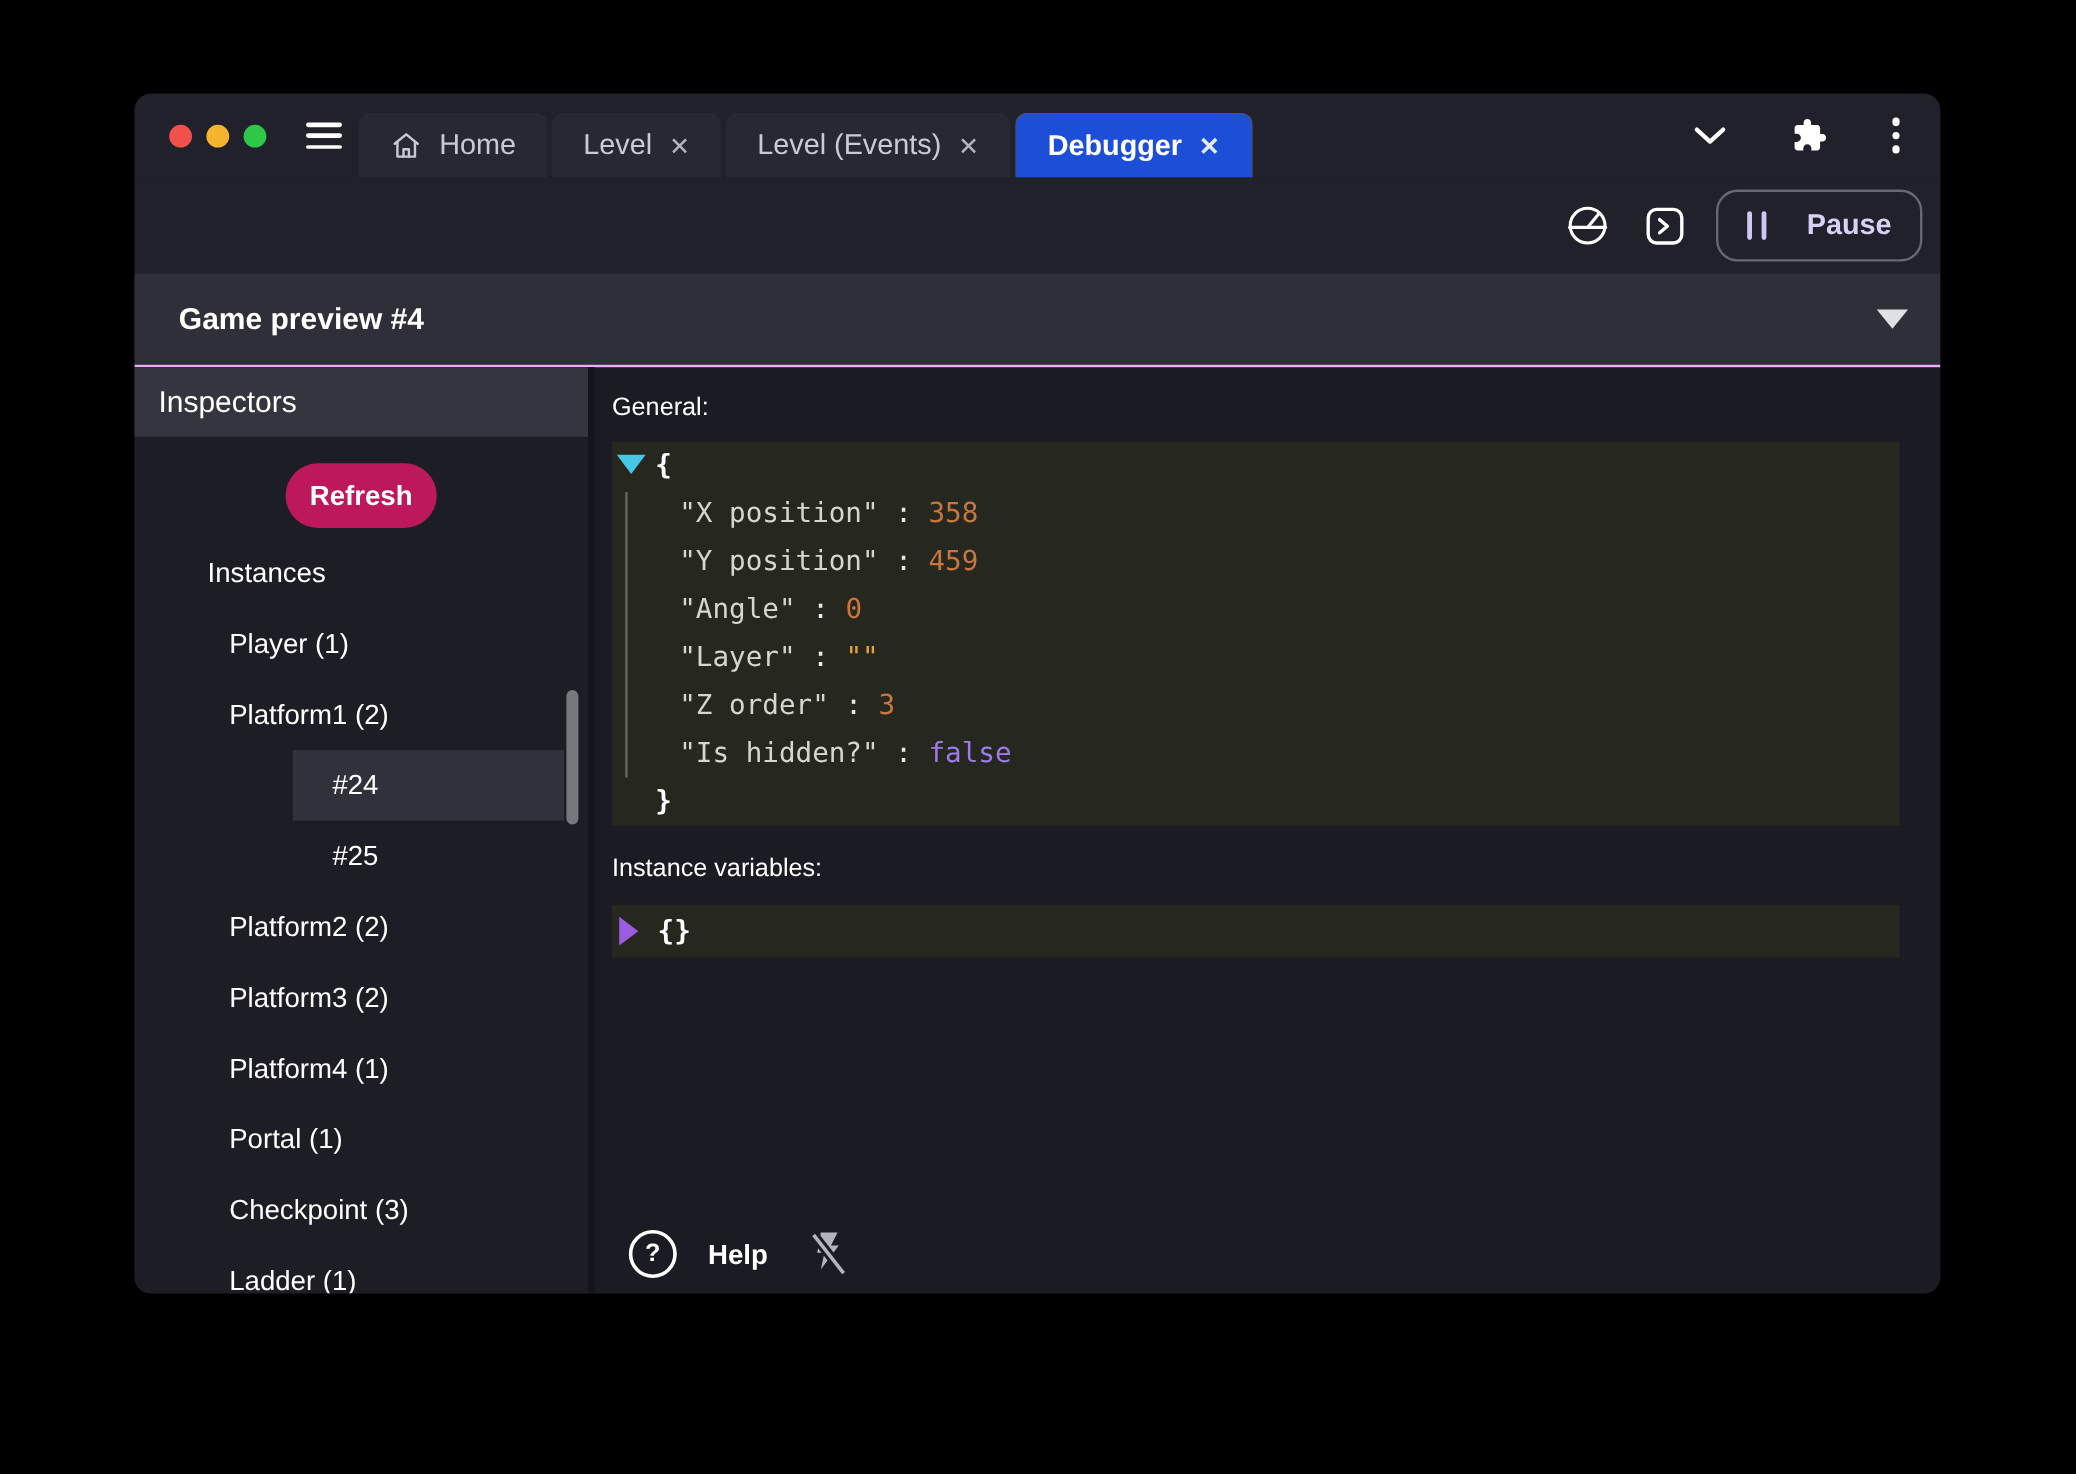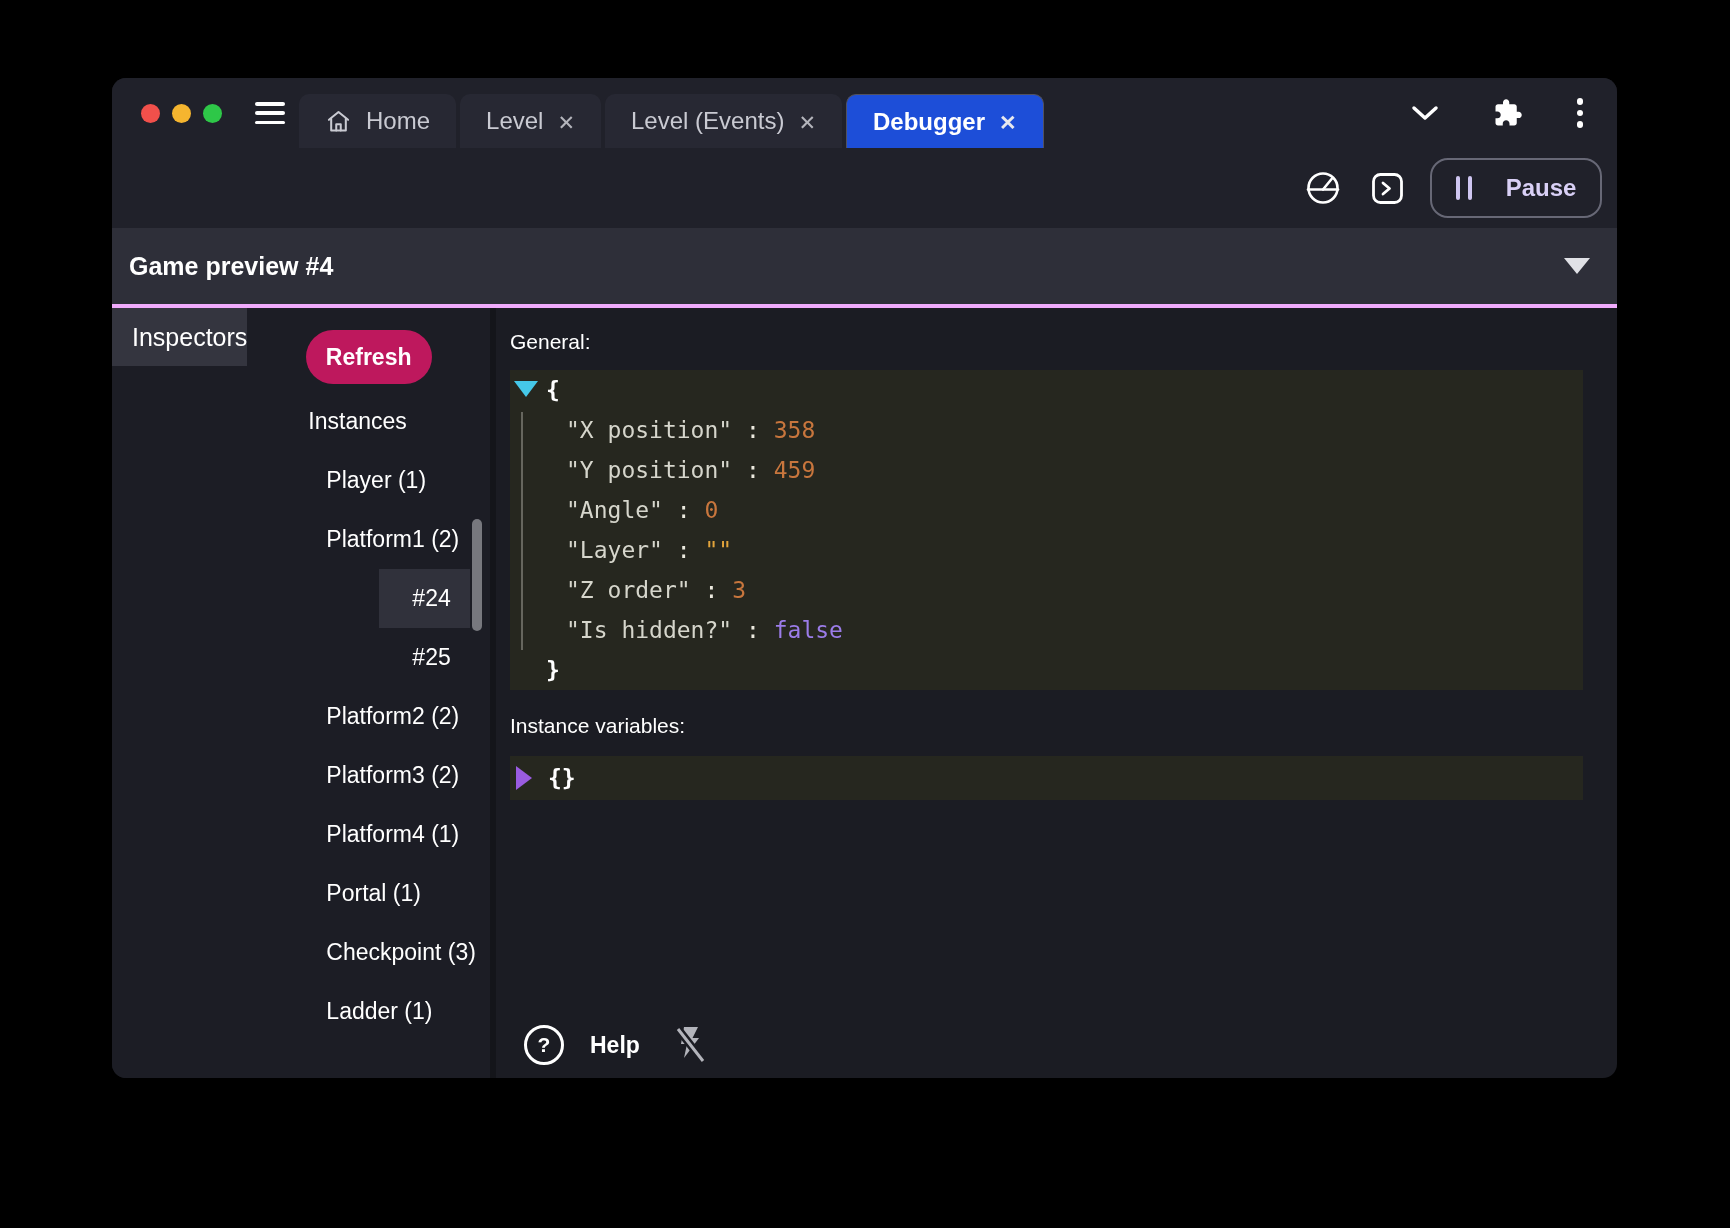--- a/index.html
+++ b/index.html
@@ -32,28 +32,28 @@
   .toolbar{height:80px;background:#20212a;display:flex;align-items:center;justify-content:flex-end;flex:0 0 auto;}
   .gauge{margin-right:30px;}
   .console{margin-right:26px;}
   .pause-btn{width:172px;height:60px;border:2px solid #676876;border-radius:18px;margin-right:15px;
     display:flex;align-items:center;justify-content:center;gap:34px;background:transparent;cursor:pointer;}
   .pause-bars{display:flex;gap:8px;}
   .pause-bars div{width:4px;height:24px;background:#cfc6f1;border-radius:2px;}
   .pause-label{color:#d9d0f6;font-size:24px;font-weight:700;}
 
   
-  .previewbar{height:76px;background:#2e2f39;border-bottom:4px solid #f0abfc;display:flex;align-items:center;flex:0 0 auto;}
+  .previewbar{height:76px;background:#2e2f39;border-bottom:2px solid #f0abfc;display:flex;align-items:center;flex:0 0 auto;padding-left:20px;}
   .preview-title{color:#fff;font-size:25px;font-weight:600;margin-left:17px;flex:1;}
   .tri-down{width:0;height:0;border-left:13px solid transparent;border-right:13px solid transparent;
     border-top:16px solid #e0e1e6;margin-right:27px;}
 
   
   .content{flex:1;display:flex;min-height:0;}
-  .sidebar{width:378px;flex:0 0 auto;background:#1c1d25;display:flex;flex-direction:row;position:relative;}
+  .sidebar{width:378px;flex:0 0 auto;background:#1c1d25;display:flex;flex-direction:column;position:relative;}
   .vdivider{width:6px;background:#14151a;flex:0 0 auto;}
   .side-header{height:58px;background:#34353f;color:#fff;font-size:25px;display:flex;align-items:center;
     padding-left:20px;flex:0 0 auto;}
   .side-scroll{flex:1;position:relative;overflow:hidden;}
   .refresh-btn{display:block;margin:22px auto 0;width:126px;height:54px;background:#be185d;border:none;
     border-radius:27px;color:#fff;font-size:23px;font-weight:700;font-family:inherit;cursor:pointer;}
   .tree{margin-top:8px;}
   .tree-row{height:59px;display:flex;align-items:center;color:#fff;font-size:23px;position:relative;cursor:pointer;}
   .tree-row span{position:relative;z-index:1;}
   .lvl0{padding-left:61px;}

